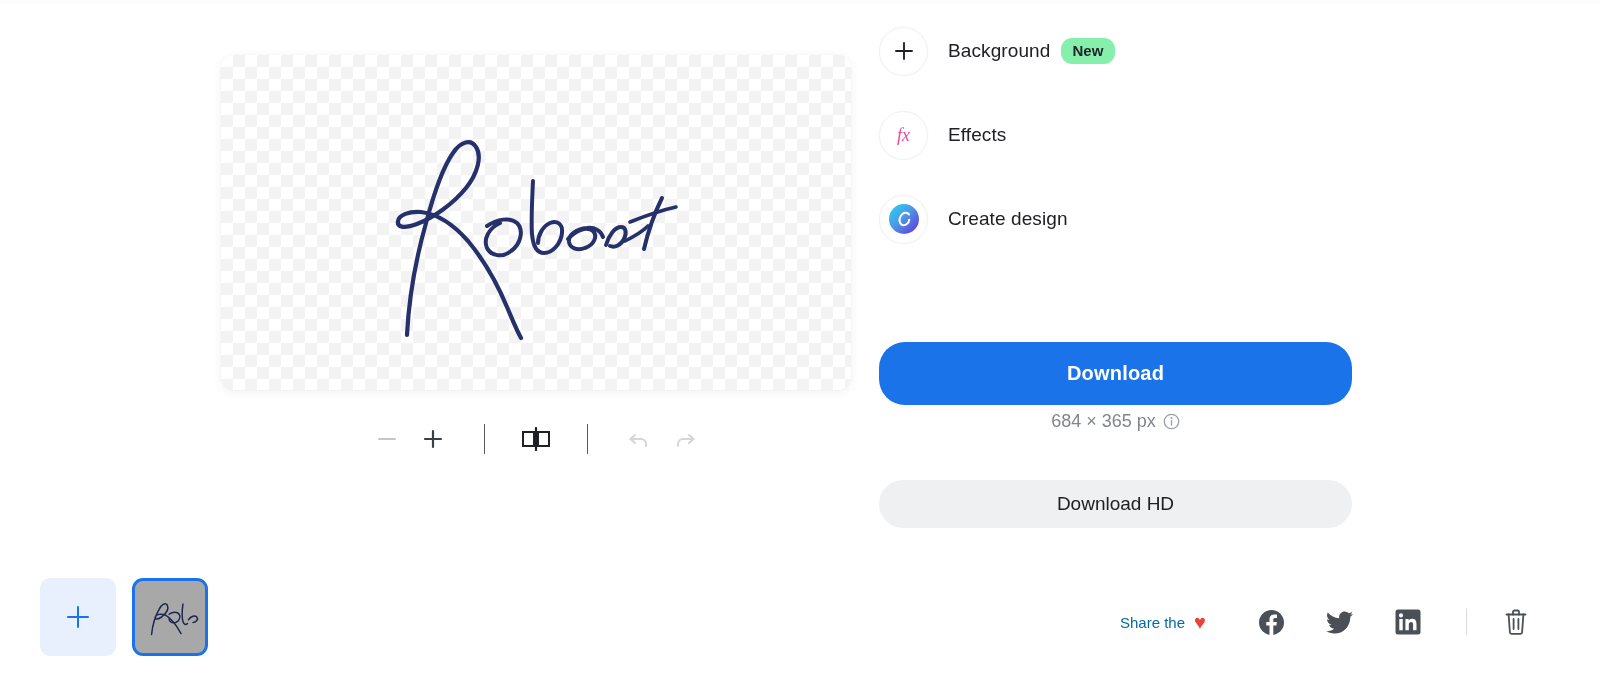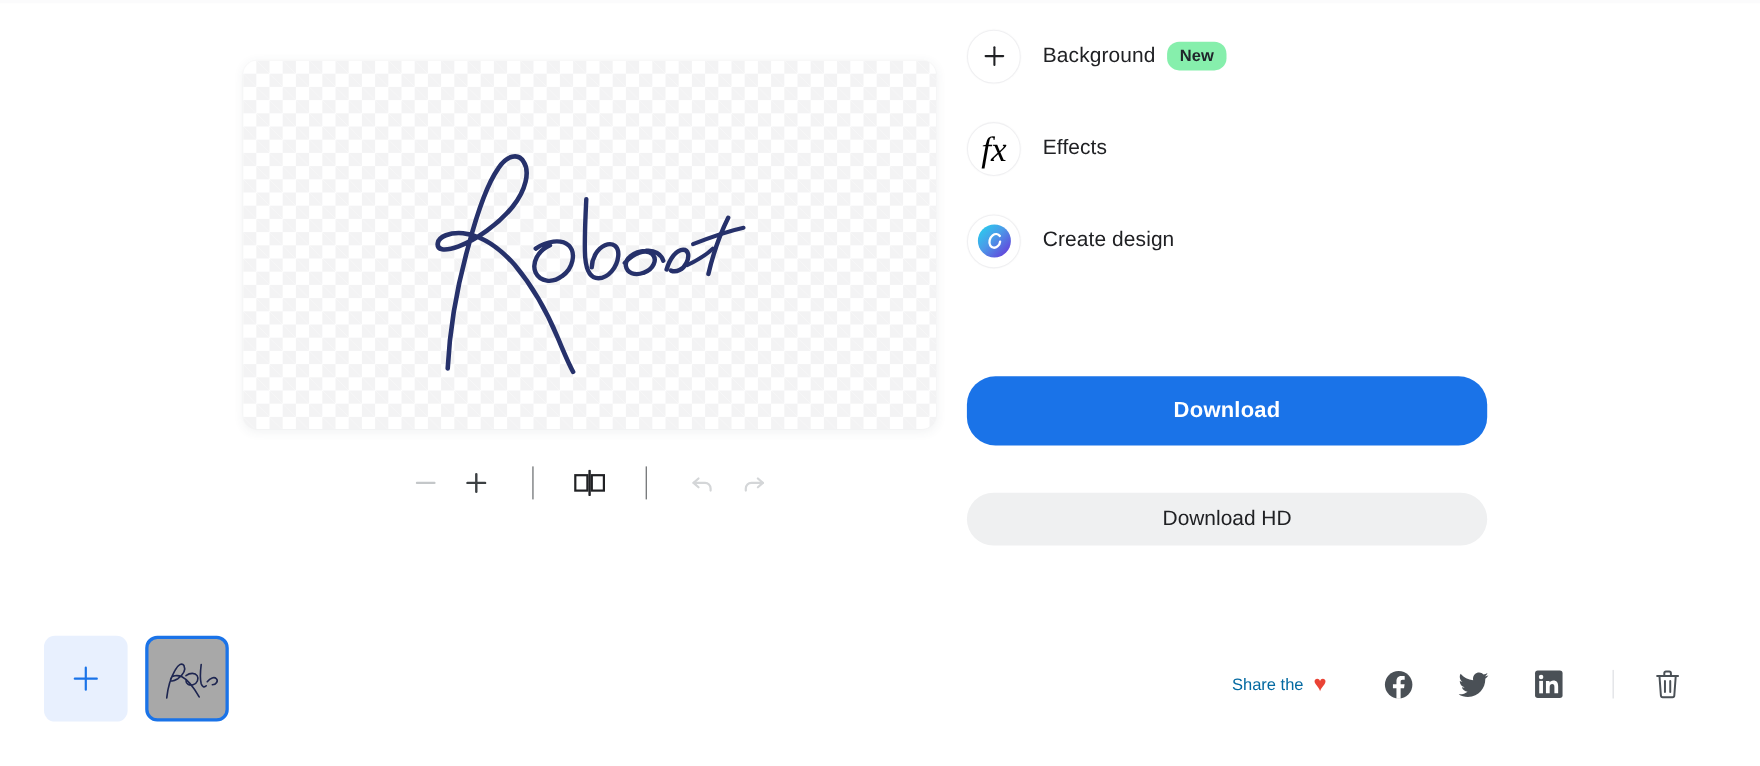--- a/index.html
+++ b/index.html
@@ -61,21 +61,21 @@
     border: 1px solid #f0f0f2; background: #fff;
     display: flex; align-items: center; justify-content: center; flex: 0 0 auto;
     box-shadow: 0 0 0 1px rgba(0,0,0,0.01);
   }
   .tool-label { margin-left: 20px; font-size: 19px; color: #202124; letter-spacing: .1px; }
   .badge {
     margin-left: 11px; background: #86efac; color: #20242b;
     font-size: 15px; font-weight: 700; padding: 4px 11px 5px; border-radius: 11px;
     letter-spacing: .1px;
   }
-  .fx-glyph { font-family: "Liberation Serif", serif; font-style: italic; font-size: 32px; color: #000000; }
+  .fx-glyph { font-family: "Liberation Serif", serif; font-style: italic; font-size: 18px; color: #ec4899; }
 
   
   .dl-area { position: absolute; left: 879px; top: 342px; width: 473px; }
   .btn-primary {
     width: 473px; height: 63px; border-radius: 26px; background: #1a73e8;
     color: #fff; font-size: 20px; font-weight: 700; border: none; cursor: pointer;
     display: flex; align-items: center; justify-content: center; letter-spacing: .2px;
   }
   .btn-secondary {
     width: 473px; height: 48px; border-radius: 24px; background: #eff0f1;
@@ -214,20 +214,30 @@
           </svg>
         </div>
         <span class="tool-label">Create design</span>
       </div>
 
     </div>
   </div>
 
   <div class="dl-area">
     <button class="btn-primary">Download</button>
+    <div class="dims">
+      <span>684 × 365 px</span>
+      <span class="info-ico">
+        <svg width="17" height="17" viewBox="0 0 17 17">
+            <circle cx="8.5" cy="8.5" r="7.2" fill="none" stroke="#9aa0a6" stroke-width="1.3"></circle>
+            <circle cx="8.5" cy="5" r="1" fill="#9aa0a6"></circle>
+            <line x1="8.5" y1="7.5" x2="8.5" y2="12.2" stroke="#9aa0a6" stroke-width="1.3" stroke-linecap="round"></line>
+          </svg>
+      </span>
+    </div>
     <button class="btn-secondary">Download HD</button>
   </div>
 
   <div class="share-bar">
     <span class="share-text">Share the</span>
     <span class="heart">♥</span>
 
     <span class="soc soc-first">
       <svg width="27" height="27" viewBox="0 0 27 27">
         <circle cx="13.5" cy="13.5" r="12.5" fill="#4a5056"></circle>

